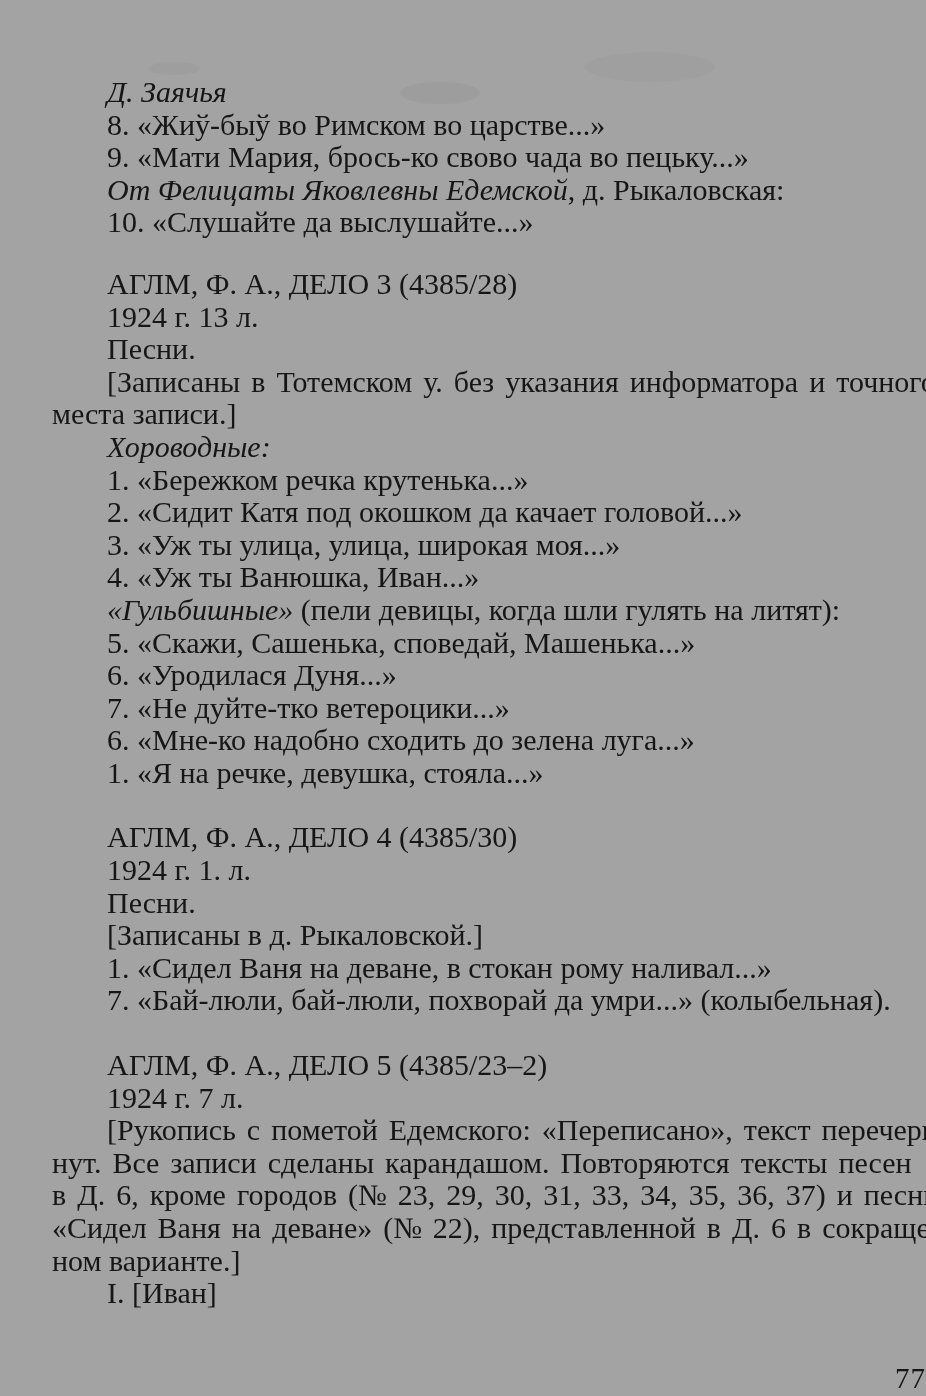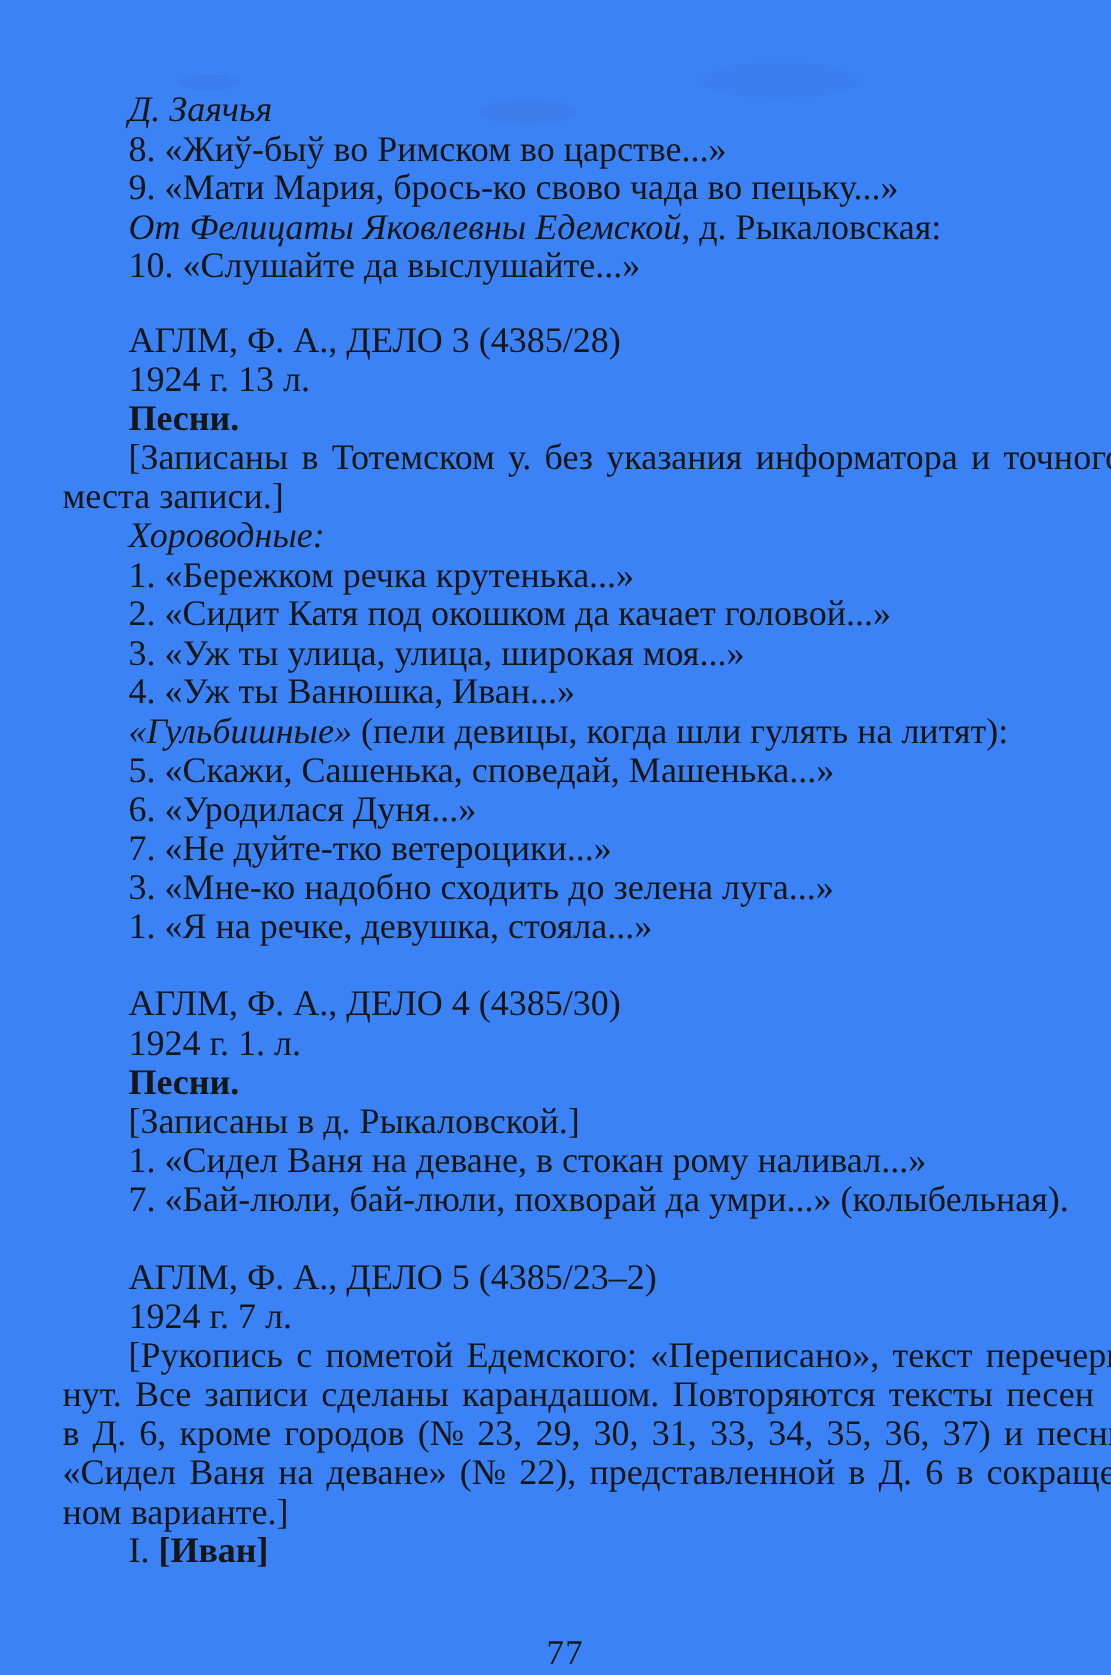--- a/index.html
+++ b/index.html
@@ -1,35 +1,35 @@
 <!DOCTYPE html>
 <html><head>
 <meta charset="utf-8">
 <style>
   html,body { margin:0; padding:0; background:#ffffff; }
   .page {
     position:relative;
     width:926px; height:1396px;
-    background:#3b82f6;
+    background:#a3a3a3;
     font-family:"Liberation Serif", serif;
     font-size:30px;
     color:#161616;
     overflow:hidden;
   }
   .content { position:absolute; left:52px; top:76px; width:836px; }
   .line { height:32.6px; line-height:32.6px; white-space:nowrap; }
   .ind { padding-left:55px; }
   .it { font-style:italic; }
-  .b  { font-weight:bold; }
+  .b  { font-weight:normal; }
   .wide { word-spacing:3.5px; }
   .gap-a { height:29px; }
   .gap-b { height:32px; }
   .footer {
     position:absolute; left:0; top:1362px; width:100%;
-    text-align:center; font-size:29px; line-height:32px;
+    text-align:right; font-size:29px; line-height:32px;
     padding-left:16px; box-sizing:border-box;
     letter-spacing:1px;
   }
   .smudge { position:absolute; border-radius:50%; pointer-events:none; }
   .sm1 { left:400px; top:82px;  width:80px;  height:22px; background:rgba(60,55,50,0.05); }
   .sm2 { left:148px; top:62px;  width:52px;  height:13px; background:rgba(60,55,50,0.04); }
   .sm3 { left:585px; top:52px;  width:130px; height:30px; background:rgba(60,55,50,0.03); }
 </style>
 </head>
 <body>
@@ -56,21 +56,21 @@
     <div class="line">места записи.]</div>
     <div class="line ind it">Хороводные:</div>
     <div class="line ind">1. «Бережком речка крутенька...»</div>
     <div class="line ind">2. «Сидит Катя под окошком да качает головой...»</div>
     <div class="line ind">3. «Уж ты улица, улица, широкая моя...»</div>
     <div class="line ind">4. «Уж ты Ванюшка, Иван...»</div>
     <div class="line ind"><span class="it">«Гульбишные»</span><span> (пели девицы, когда шли гулять на литят):</span></div>
     <div class="line ind">5. «Скажи, Сашенька, споведай, Машенька...»</div>
     <div class="line ind">6. «Уродилася Дуня...»</div>
     <div class="line ind">7. «Не дуйте-тко ветероцики...»</div>
-    <div class="line ind">3. «Мне-ко надобно сходить до зелена луга...»</div>
+    <div class="line ind">6. «Мне-ко надобно сходить до зелена луга...»</div>
     <div class="line ind">1. «Я на речке, девушка, стояла...»</div>
 
     <div class="gap-b"></div>
 
     <div class="line ind">АГЛМ, Ф. А., ДЕЛО 4 (4385/30)</div>
     <div class="line ind">1924 г. 1. л.</div>
     <div class="line ind b">Песни.</div>
     <div class="line ind">[Записаны в д. Рыкаловской.]</div>
     <div class="line ind">1. «Сидел Ваня на деване, в стокан рому наливал...»</div>
     <div class="line ind">7. «Бай-люли, бай-люли, похворай да умри...» (колыбельная).</div>

